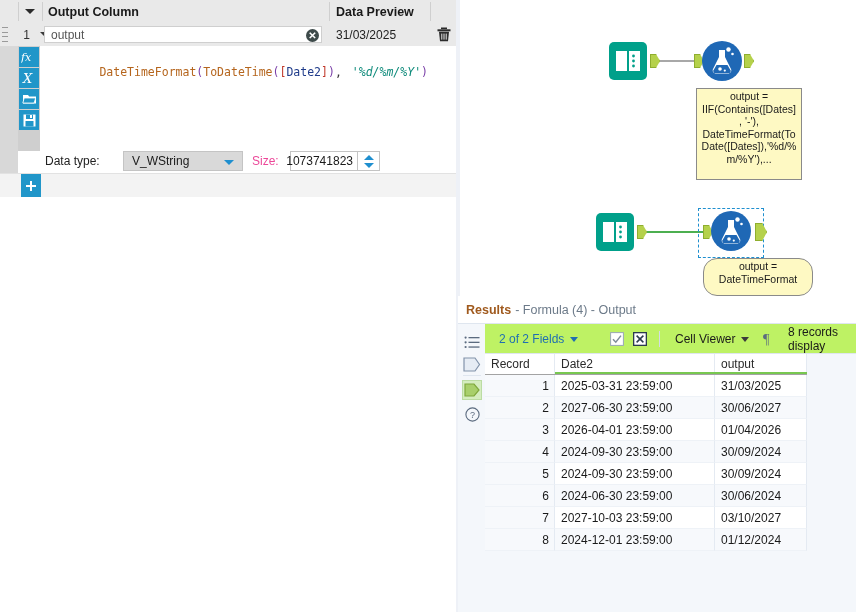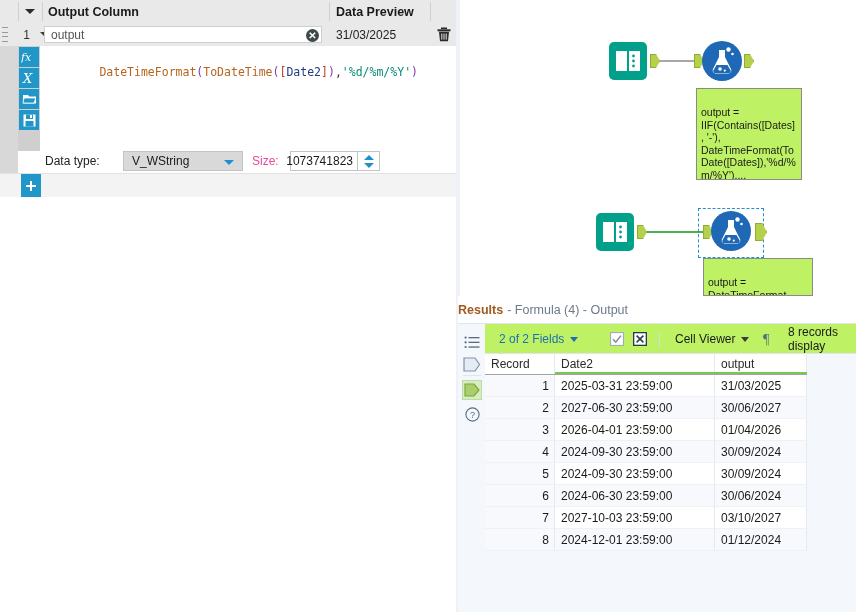--- a/index.html
+++ b/index.html
@@ -76,21 +76,21 @@
   }
   .formula-line{
     position:absolute;left:4px;top:5px;
     font-family:"DejaVu Sans Mono", monospace;font-size:11.5px;white-space:pre;
     letter-spacing:0px;
   }
   .t-fn{color:#b5651d;}
   .t-paren{color:#7a3fa8;}
   .t-brk{color:#c0392b;}
   .t-field{color:#1f3b8a;}
-  .t-str{color:#0d8a7a;}
+  .t-str{color:#0d8a7a;font-style:italic;margin-left:10px;}
   .t-punc{color:#333;}
 
   
   .dt-row{
     position:absolute;left:18px;top:151px;width:438px;height:22px;background:#ffffff;
   }
   .dt-label{position:absolute;left:27px;top:3px;font-size:12px;color:#222;}
   .dt-select{
     position:absolute;left:105px;top:0px;width:120px;height:20px;background:#d9d9d9;
     border:1px solid #c4c4c4;box-sizing:border-box;display:flex;align-items:center;
@@ -130,33 +130,33 @@
   .node{position:absolute;}
   .book{position:absolute;width:40px;height:40px;}
   .flask{position:absolute;width:44px;height:44px;}
   .anchor{position:absolute;width:10px;height:14px;background:#b5d14b;border:1px solid #8fae2e;box-sizing:border-box;}
   .anchor.in{clip-path:polygon(0 0,60% 0,100% 50%,60% 100%,0 100%);}
   .anchor.out{clip-path:polygon(0 0,60% 0,100% 50%,60% 100%,0 100%);}
   .wire{position:absolute;height:2px;}
   .wire.grey{background:#a8a8a8;}
   .wire.green{background:#4caf50;}
   .annot{
-    position:absolute;background:#bef264;border:1px solid #8a8a8a;box-sizing:border-box;
-    font-size:10.5px;line-height:12.6px;color:#1a1a1a;padding:17px 4px;
-    word-break:break-word;overflow:hidden;
+    position:absolute;background:#fef9c3;border:1px solid #8a8a8a;box-sizing:border-box;
+    font-size:10.5px;line-height:12.6px;color:#1a1a1a;padding:1px 4px;
+    word-break:break-word;overflow:hidden;text-align:center;
   }
   .sel-box{position:absolute;border:1px dashed #1f8fcf;box-sizing:border-box;}
 
   
   .results{
     position:absolute;left:458px;top:296px;width:398px;height:316px;background:#f4f7fb;
   }
   .res-title{
     position:absolute;left:0;top:0;width:398px;height:28px;background:#ffffff;
-    border-bottom:1px solid #dfe6ef;display:flex;align-items:center;padding-left:0;
+    border-bottom:1px solid #dfe6ef;display:flex;align-items:center;padding-left:8px;
     box-sizing:border-box;font-size:12.5px;
   }
   .res-title b{color:#a05a1e;font-weight:bold;margin-right:4px;}
   .res-title span.sub{color:#6c7a89;}
   .res-rail{position:absolute;left:0;top:28px;width:27px;height:288px;background:#f4f7fb;
     border-right:1px solid #dfe6ef;}
   .rail-btn{position:absolute;left:4px;width:20px;height:20px;display:flex;align-items:center;justify-content:center;}
   .rail-btn.active{background:#d5edc0;border:1px solid #bcdca3;box-sizing:border-box;}
   .rail-div{position:absolute;left:5px;width:18px;height:1px;background:#dfe6ef;}
 
@@ -337,21 +337,21 @@
         <circle cx="22" cy="22" r="20" fill="#1f68b5"></circle>
         <path d="M19 11h6v7l6 12c1 2.2-.5 4.5-3 4.5h-12c-2.5 0-4-2.3-3-4.5l6-12z" fill="#fff"></path>
         <path d="M16.5 26h11l3 5.2c.7 1.4-.3 2.9-1.9 2.9H15.4c-1.6 0-2.6-1.5-1.9-2.9z" fill="#1f68b5"></path>
         <circle cx="20" cy="30" r="1.8" fill="#fff"></circle>
         <circle cx="24.8" cy="31.6" r="1.1" fill="#fff"></circle>
         <circle cx="28.5" cy="10.5" r="2.2" fill="#fff"></circle>
         <circle cx="32.5" cy="15" r="1.3" fill="#fff"></circle>
       </svg>
     </div>
     <div class="anchor out" style="left:295px;top:223px;width:12px;height:18px;"></div>
-    <div class="annot" style="left:243px;top:258px;width:110px;height:38px;">output = DateTimeFormat</div>
+    <div class="annot" style="left:243px;top:258px;width:110px;height:38px;border-radius:14px;">output = DateTimeFormat</div>
   </div>
 
   <div class="results">
 
     <div class="res-title">
       <b>Results</b>
       <span class="sub">- Formula (4) - Output</span>
     </div>
 
     <div class="res-rail">

